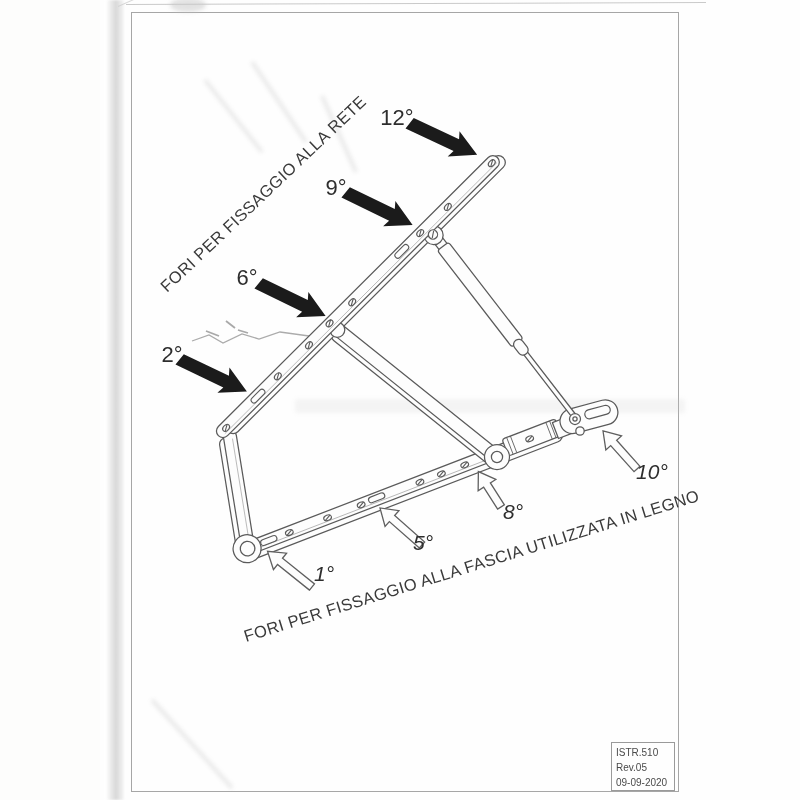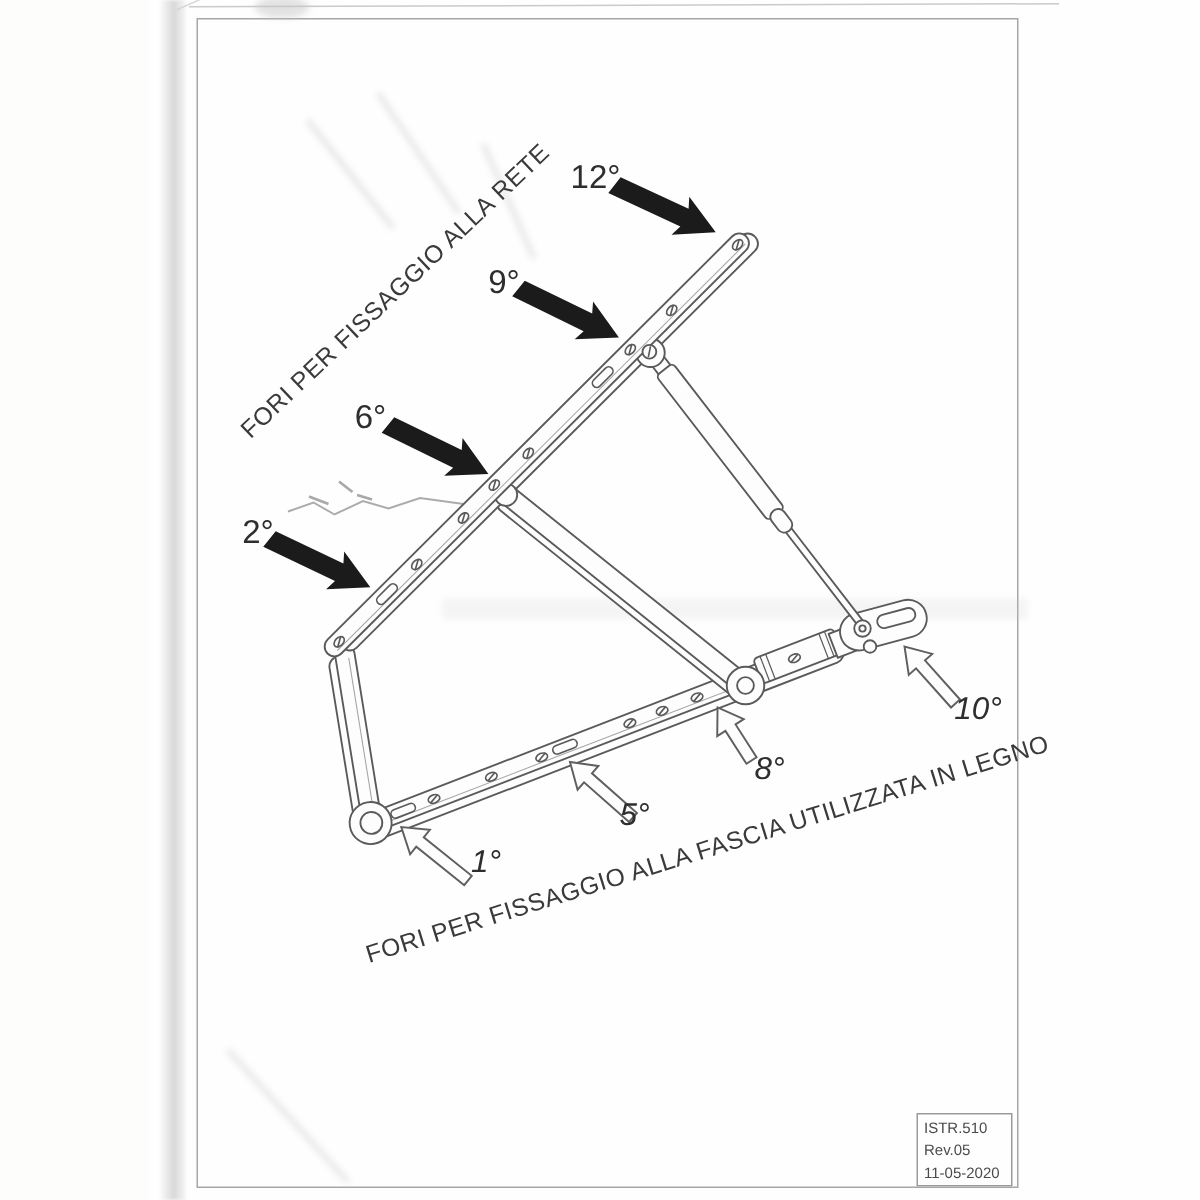--- a/index.html
+++ b/index.html
@@ -182,14 +182,14 @@
     <text class="deg-label-italic" x="652" y="479">10°</text>
   </g>
 
   <text class="caption" transform="translate(167,293) rotate(-43.5)">FORI PER FISSAGGIO ALLA RETE</text>
   <text class="caption" transform="translate(246,642) rotate(-17.3)">FORI PER FISSAGGIO ALLA FASCIA UTILIZZATA IN LEGNO</text>
 </svg>
 
 <div class="revision-box">
   <div>ISTR.510</div>
   <div>Rev.05</div>
-  <div>11-05-2020</div>
+  <div>09-09-2020</div>
 </div>
 
 </body></html>

